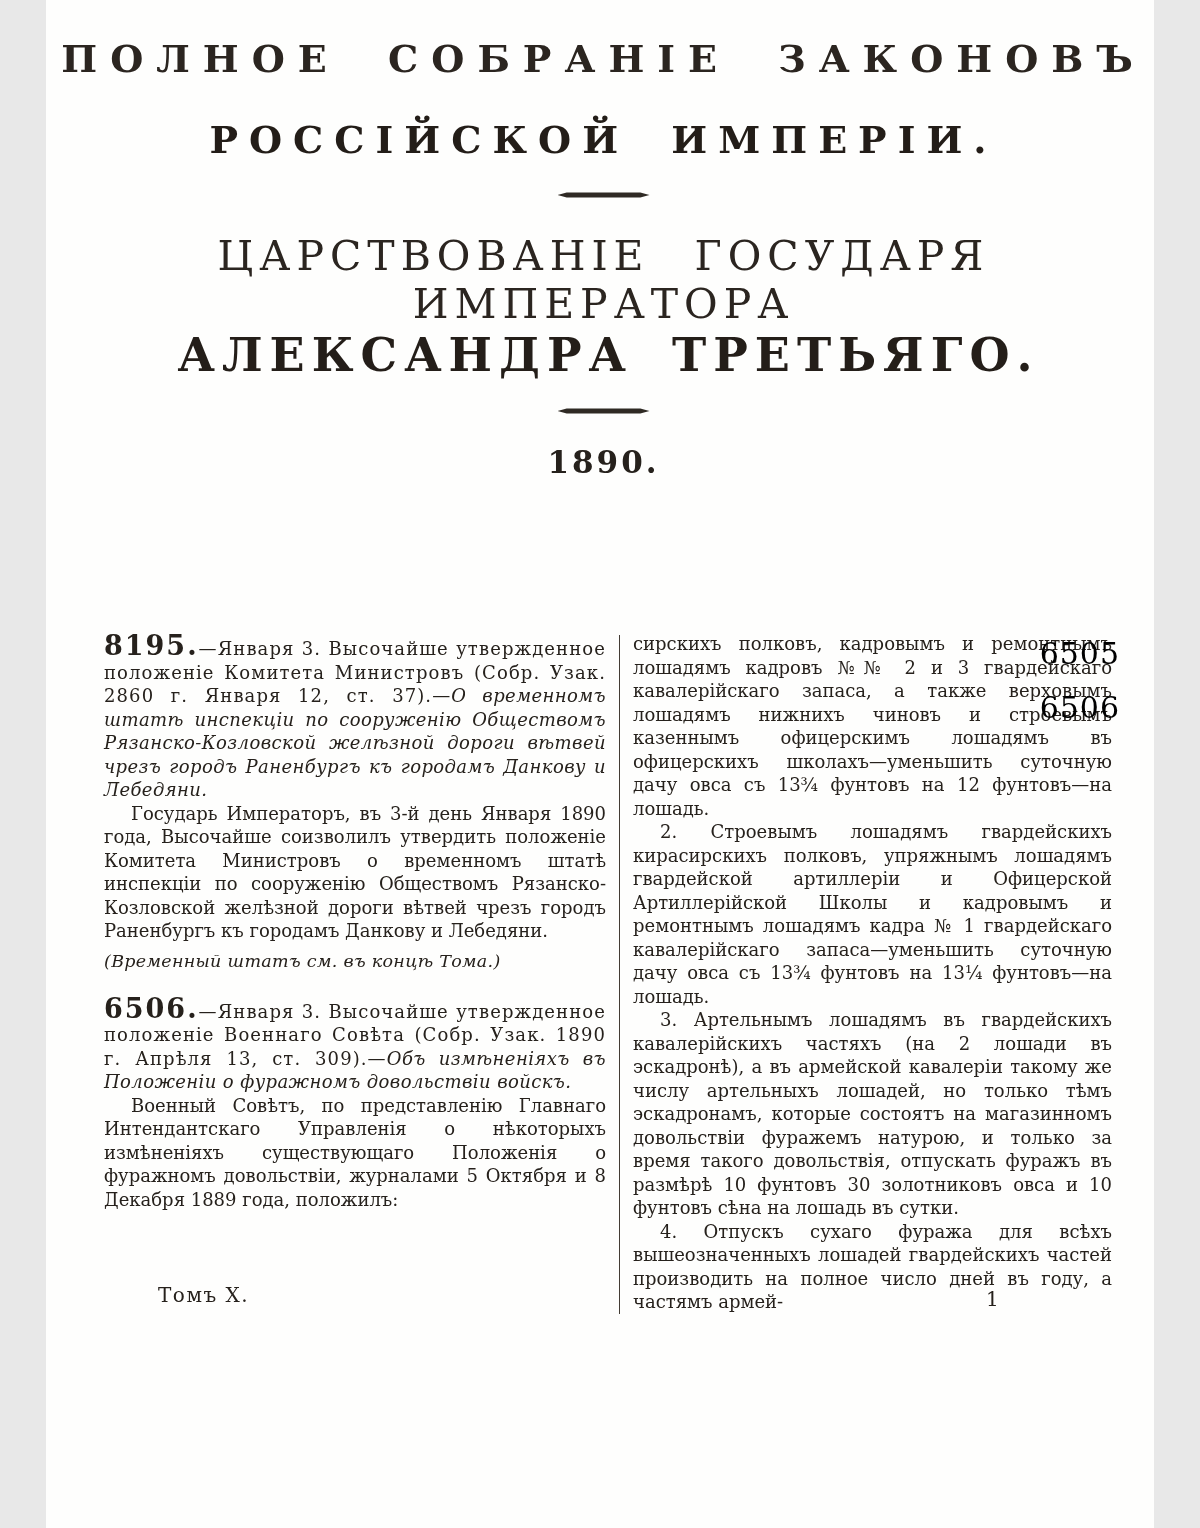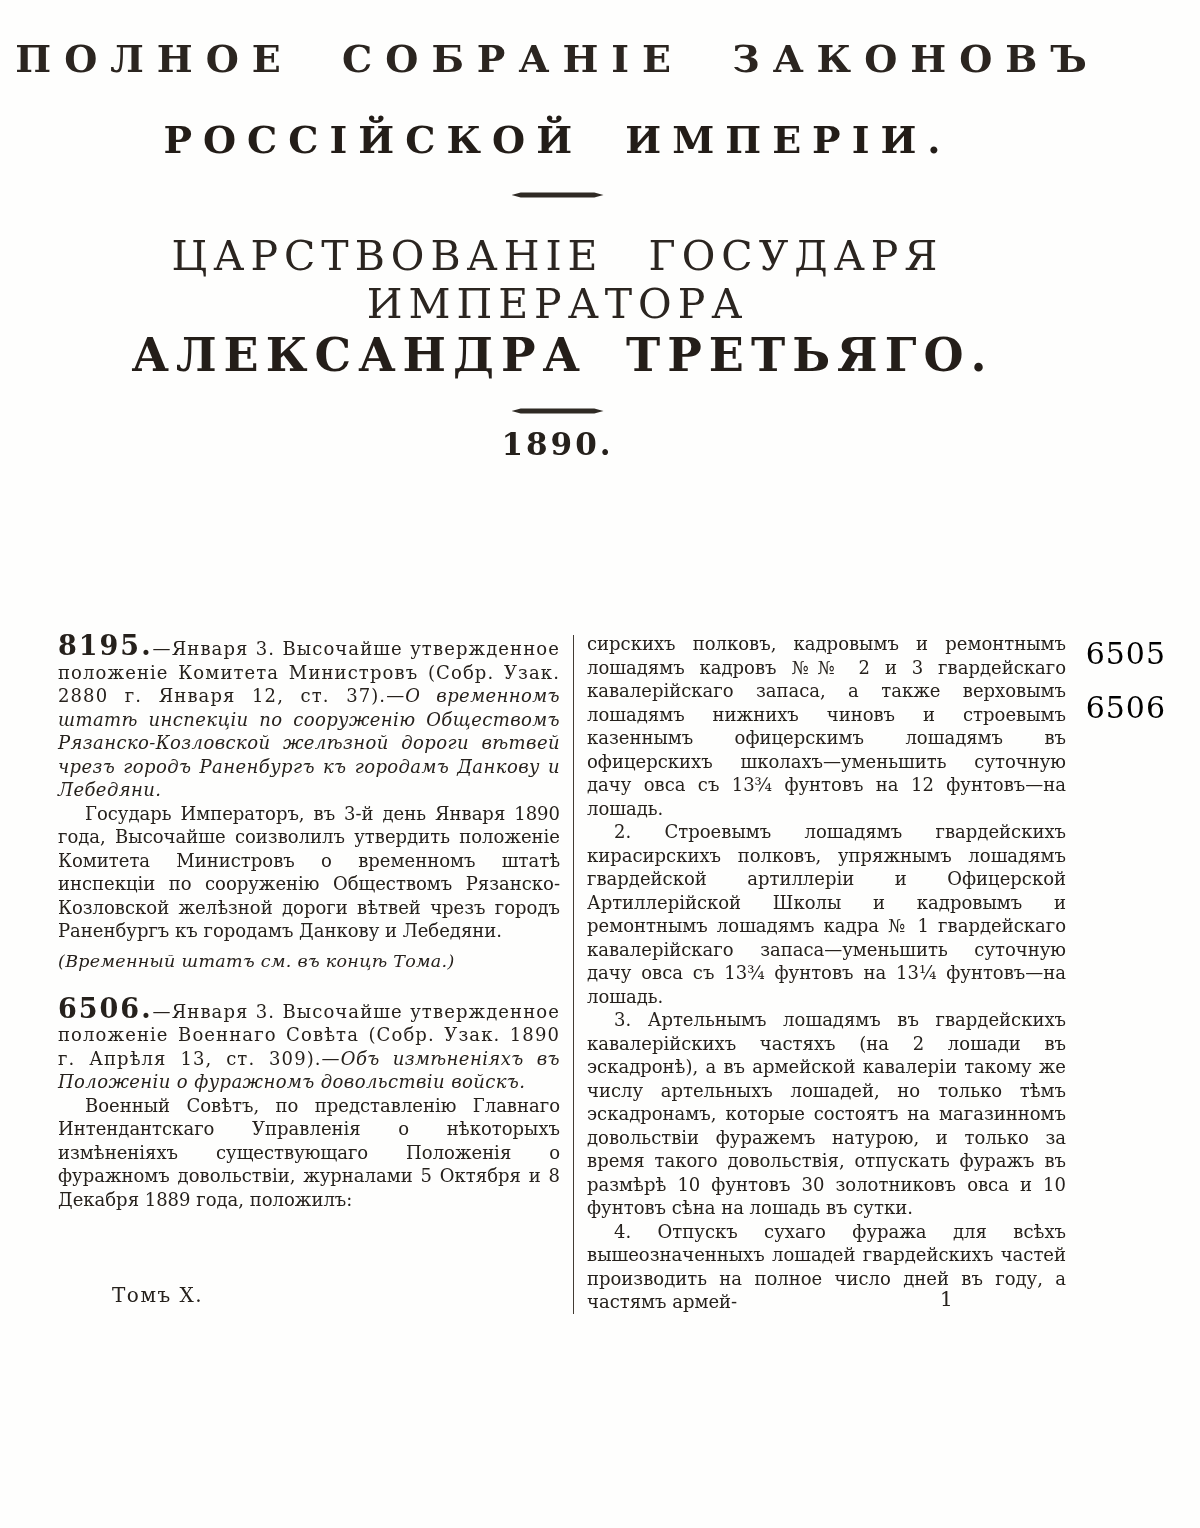--- a/index.html
+++ b/index.html
@@ -2,21 +2,21 @@
 <html><head>
 <meta charset="utf-8">
 <style>
   html, body {
     margin: 0;
     padding: 0;
     background: #e8e8e8;
   }
   .page {
     position: relative;
-    width: 1200px;
+    width: 1108px;
     height: 1528px;
     margin: 0 auto;
     background: #fefefd;
     color: #26211c;
     font-family: "DejaVu Serif", "Liberation Serif", serif;
     overflow: hidden;
   }
 
   
   .masthead {
@@ -59,21 +59,21 @@
     margin-top: 0;
     font-size: 46px;
     font-weight: bold;
     letter-spacing: 7px;
     word-spacing: 16px;
     color: #241e19;
     padding-left: 10px;
   }
   .orn-rule.second { margin-top: 26px; }
   .t-year {
-    margin-top: 12px;
+    margin-top: 30px;
     font-size: 31px;
     font-weight: bold;
     letter-spacing: 3px;
   }
   .t-month {
     margin-top: 42px;
     font-size: 29px;
     font-style: italic;
     letter-spacing: 6px;
   }
@@ -159,21 +159,21 @@
     <div class="orn-rule"></div>
     <div class="t-reign">ЦАРСТВОВАНІЕ ГОСУДАРЯ ИМПЕРАТОРА</div>
     <div class="t-emperor">АЛЕКСАНДРА ТРЕТЬЯГО.</div>
     <div class="orn-rule second"></div>
     <div class="t-year">1890.</div>
   </header>
 
   <main class="columns">
 
     <section class="col-left">
-      <p class="entry-head"><span class="entry-num">8195.</span><span class="head-spaced">—Января 3. Высочайше утвержденное положеніе Комитета Министровъ (Собр. Узак. 2880 г. Января 12, ст. 37).—</span><span class="head-italic">О временномъ штатѣ инспекціи по сооруженію Обществомъ Рязанско-Козловской желѣзной дороги вѣтвей чрезъ городъ Раненбургъ къ городамъ Данкову и Лебедяни.</span></p>
+      <p class="entry-head"><span class="entry-num">8195.</span><span class="head-spaced">—Января 3. Высочайше утвержденное положеніе Комитета Министровъ (Собр. Узак. 2860 г. Января 12, ст. 37).—</span><span class="head-italic">О временномъ штатѣ инспекціи по сооруженію Обществомъ Рязанско-Козловской желѣзной дороги вѣтвей чрезъ городъ Раненбургъ къ городамъ Данкову и Лебедяни.</span></p>
 
       <p class="body indent">Государь Императоръ, въ 3-й день Января 1890 года, Высочайше соизволилъ утвердить положеніе Комитета Министровъ о временномъ штатѣ инспекціи по сооруженію Обществомъ Рязанско-Козловской желѣзной дороги вѣтвей чрезъ городъ Раненбургъ къ городамъ Данкову и Лебедяни.</p>
 
       <p class="note">(Временный штатъ см. въ концѣ Тома.)</p>
 
       <p class="entry-head second"><span class="entry-num">6506.</span><span class="head-spaced">—Января 3. Высочайше утвержденное положеніе Военнаго Совѣта (Собр. Узак. 1890 г. Апрѣля 13, ст. 309).—</span><span class="head-italic">Объ измѣненіяхъ въ Положеніи о фуражномъ довольствіи войскъ.</span></p>
 
       <p class="body indent">Военный Совѣтъ, по представленію Главнаго Интендантскаго Управленія о нѣкоторыхъ измѣненіяхъ существующаго Положенія о фуражномъ довольствіи, журналами 5 Октября и 8 Декабря 1889 года, положилъ:</p>
     </section>
 

